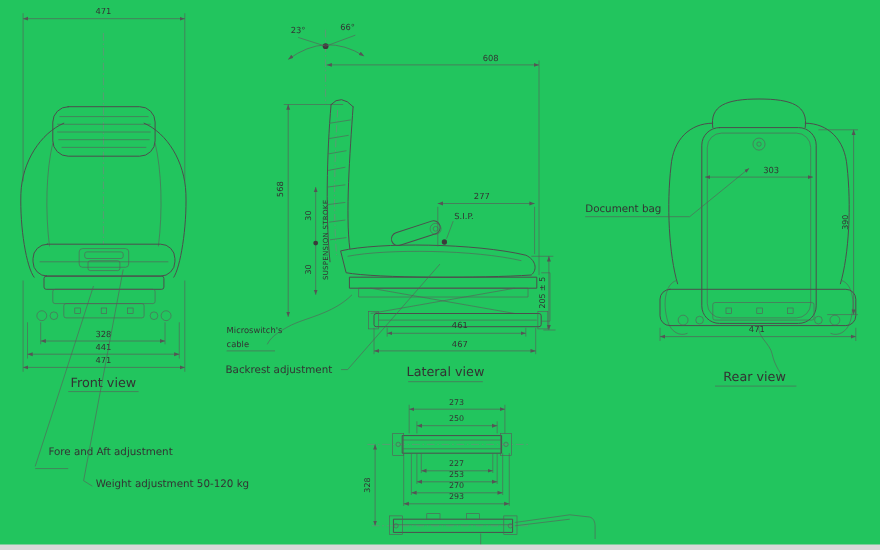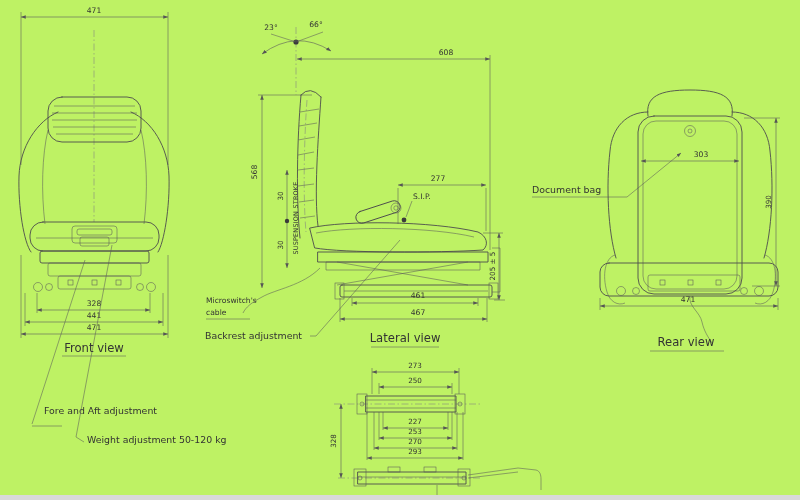--- a/index.html
+++ b/index.html
@@ -1,16 +1,16 @@
 <!DOCTYPE html>
 <html><head>
 <meta charset="utf-8">
 <style>
   html,body{margin:0;padding:0;background:#fff;}
-  .stage{position:relative;width:800px;height:500px;background:#bef264;overflow:hidden;
+  .stage{position:relative;width:800px;height:500px;background:#22c55e;overflow:hidden;
          font-family:"DejaVu Sans", sans-serif;}
   svg text{font-family:"DejaVu Sans", sans-serif;fill:#333;}
   .ln{stroke:#4d4d4d;fill:none;stroke-width:.9;stroke-linecap:round;stroke-linejoin:round;}
   .th{stroke:#5a5a5a;fill:none;stroke-width:.55;}
   .dim{stroke:#5a5a5a;fill:none;stroke-width:.6;}
   .cl{stroke:#808080;fill:none;stroke-width:.55;stroke-dasharray:7 2.5 1.5 2.5;}
   .dot{fill:#3b3b3b;stroke:none;}
   .t8{font-size:7.6px;}
   .t7{font-size:7.2px;}
   .t9{font-size:9.4px;}

